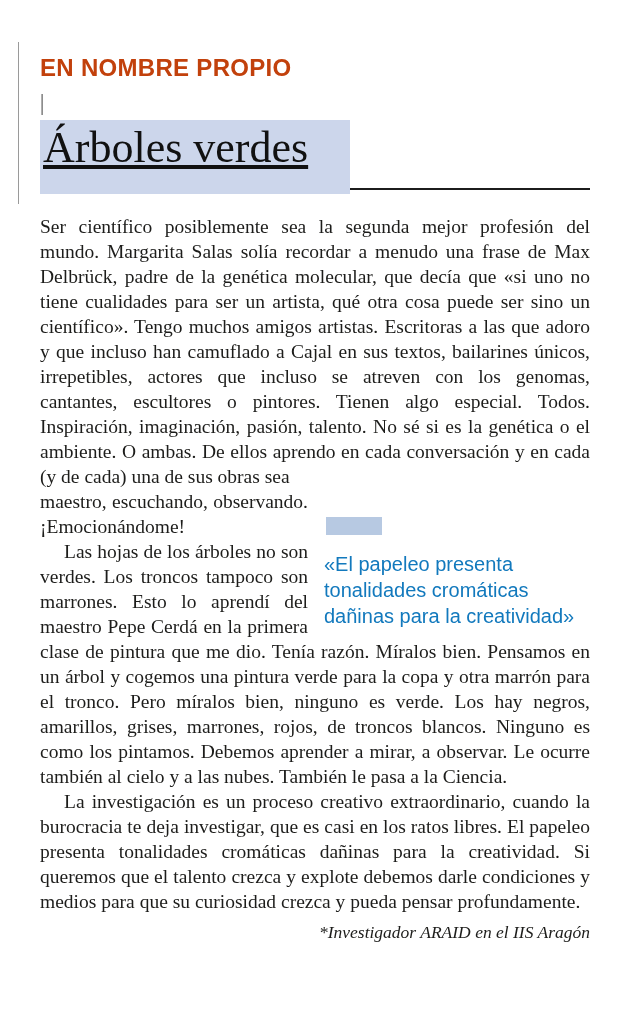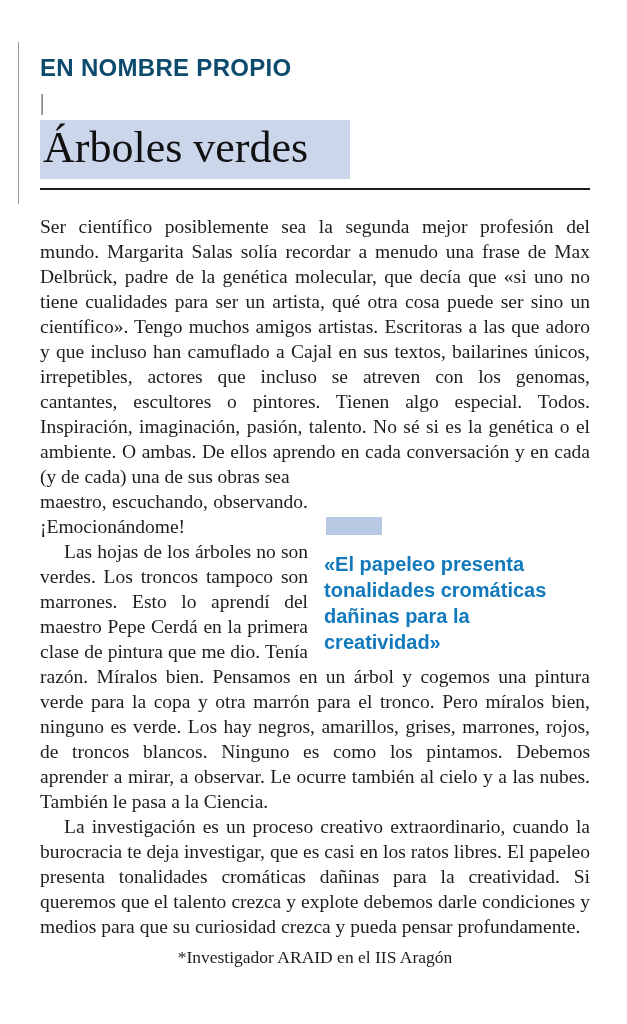--- a/index.html
+++ b/index.html
@@ -24,21 +24,21 @@
     background: #9a9a9a;
   }
   .article {
     padding: 54px 37px 0 40px;
   }
   .kicker {
     font-family: "Liberation Sans", sans-serif;
     font-weight: 700;
     font-size: 24px;
     letter-spacing: 0.3px;
-    color: #0c4a6e;
+    color: #c2410c;
     margin: 0;
   }
   .byline {
     margin-top: 9px;
     font-size: 21px;
     color: #1d1d1b;
     display: flex;
     align-items: baseline;
   }
   .byline-bar {
@@ -52,21 +52,22 @@
   }
   h1.headline {
     margin: 10px 0 0 0;
     font-weight: 400;
     font-size: 44px;
     line-height: 1.0;
     color: #111;
   }
   .headline-highlight {
     background: #ccd6eb;
-    padding: 3px 42px 7px 3px;
+    padding: 3px 42px 22px 3px;
+    text-decoration: underline;
   }
   .divider {
     border: none;
     border-top: 2px solid #1c1c1c;
     margin: 18px 0 0 0;
   }
   .article-body {
     margin-top: 24px;
     font-size: 19.5px;
     line-height: 25px;
@@ -89,32 +90,33 @@
     text-indent: 0;
   }
   .quote-swatch {
     width: 56px;
     height: 18px;
     background: #b7c9e2;
     margin: 0 0 16px 2px;
   }
   .quote-text {
     font-family: "Liberation Sans", sans-serif;
-    font-weight: 700;
+    font-weight: 400;
     font-size: 20px;
     line-height: 26px;
     color: #1279bd;
     hyphens: auto;
     -webkit-hyphens: auto;
   }
   .footnote {
     clear: both;
     margin-top: 8px;
     font-size: 17.5px;
-    text-align: center;
+    font-style: italic;
+    text-align: right;
     color: #1d1d1b;
   }
 </style>
 </head>
 <body>
 
 <div class="left-rule"></div>
 
 <div class="article">
 

